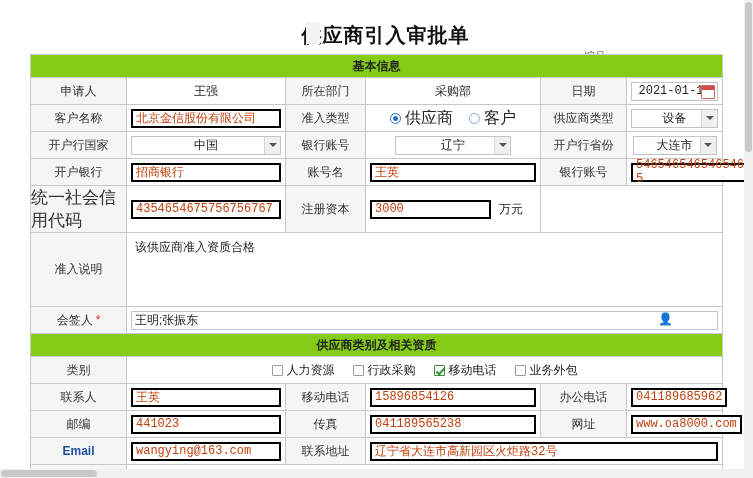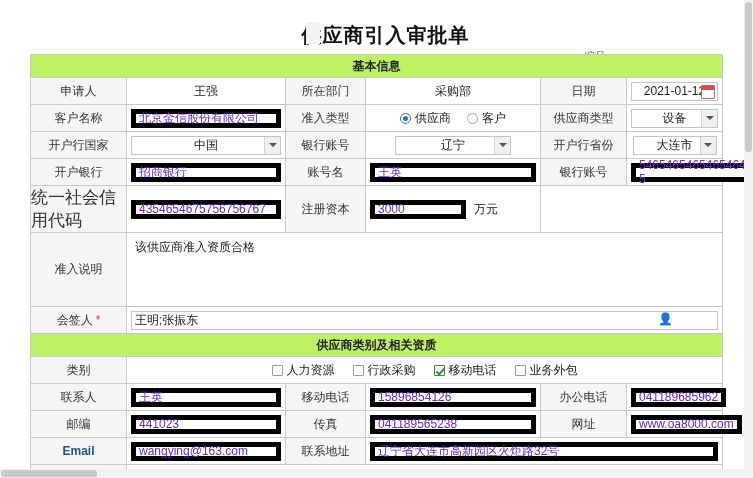--- a/index.html
+++ b/index.html
@@ -47,21 +47,21 @@
   .sheet {
     position: absolute;
     left: 30px; top: 54px;
     width: 693px;
     border: 1px solid #c8c8c8;
     border-bottom: none;
     background: #fff;
   }
   .band {
     height: 23px;
-    background: #bef264;
+    background: #84cc16;
     border-bottom: 1px solid #c8c8c8;
     display: flex;
     align-items: center;
     justify-content: center;
     font-size: 12px;
     font-weight: bold;
     color: #222;
     text-align: right;
   }
   .row {
@@ -82,38 +82,39 @@
   .cell-label.em { color: #1c4f9c; font-weight: bold; }
   .req { color: #e03030; margin-left: 3px; }
   .cell-val {
     border-right: 1px solid #c8c8c8;
     display: flex;
     align-items: center;
     padding: 0 4px;
     font-size: 12px;
     color: #222;
     position: relative;
+    font-family: Liberation Mono, monospace;
   }
   .cell-val:last-child { border-right: none; }
   .w-val-1 { flex: 0 0 159px; }
   .w-lab-2 { flex: 0 0 80px; }
   .w-val-2 { flex: 0 0 175px; }
   .w-lab-3 { flex: 0 0 86px; }
   .w-val-3 { flex: 1 1 auto; }
   .center { justify-content: center; }
   .box {
     width: 100%;
     height: 19px;
-    border: 5px solid #000000;
+    border: 2px solid #000000;
     background: #fff;
     display: flex;
     align-items: center;
     padding: 0 3px;
     font-size: 12px;
-    color: #6d28d9;
+    color: #c2410c;
   }
   .select {
     width: 100%;
     height: 19px;
     border: 1px solid #c4c4c4;
     background: #fff;
     display: flex;
     align-items: center;
     justify-content: center;
     position: relative;
@@ -153,21 +154,21 @@
     background: #fff;
     border: 1px solid #d06464;
     border-radius: 1px;
   }
   .date-ico::before {
     content: "";
     position: absolute; left: 0; right: 0; top: 0;
     height: 4px; background: #d84a4a;
   }
   .radio-wrap { display: flex; align-items: center; gap: 16px; justify-content: center; width: 100%; }
-  .radio { display: flex; align-items: center; gap: 4px; font-size: 12px; color: #222; }
+  .radio { display: flex; align-items: center; gap: 4px; font-size: 16px; color: #222; }
   .radio .dot {
     width: 11px; height: 11px; border-radius: 50%;
     border: 1px solid #8aa8c8; background: #fff; position: relative;
   }
   .radio.on .dot { border-color: #2a73c4; }
   .radio.on .dot::after {
     content: ""; position: absolute; left: 2px; top: 2px;
     width: 5px; height: 5px; border-radius: 50%; background: #2a73c4;
   }
   .checks { display: flex; align-items: center; gap: 18px; justify-content: center; width: 100%; }
@@ -367,21 +368,21 @@
 
     <div class="row">
       <div class="cell-label" style="font-size:17px;">统一社会信用代码</div>
       <div class="cell-val w-val-1">
         <div class="box">
           <span>4354654675756756767</span>
         </div>
       </div>
       <div class="cell-label w-lab-2">注册资本</div>
       <div class="cell-val w-val-2">
-        <div class="box" style="width:96px;">
+        <div class="box" style="width:121px;">
           <span>3000</span>
         </div>
         <span style="margin-left:8px;font-size:12px;color:#222;">万元</span>
       </div>
       <div class="cell-val w-lab-3" style="border-right:none;"></div>
       <div class="cell-val w-val-3"></div>
     </div>
 
     <div class="row tall-row">
       <div class="cell-label">准入说明</div>

